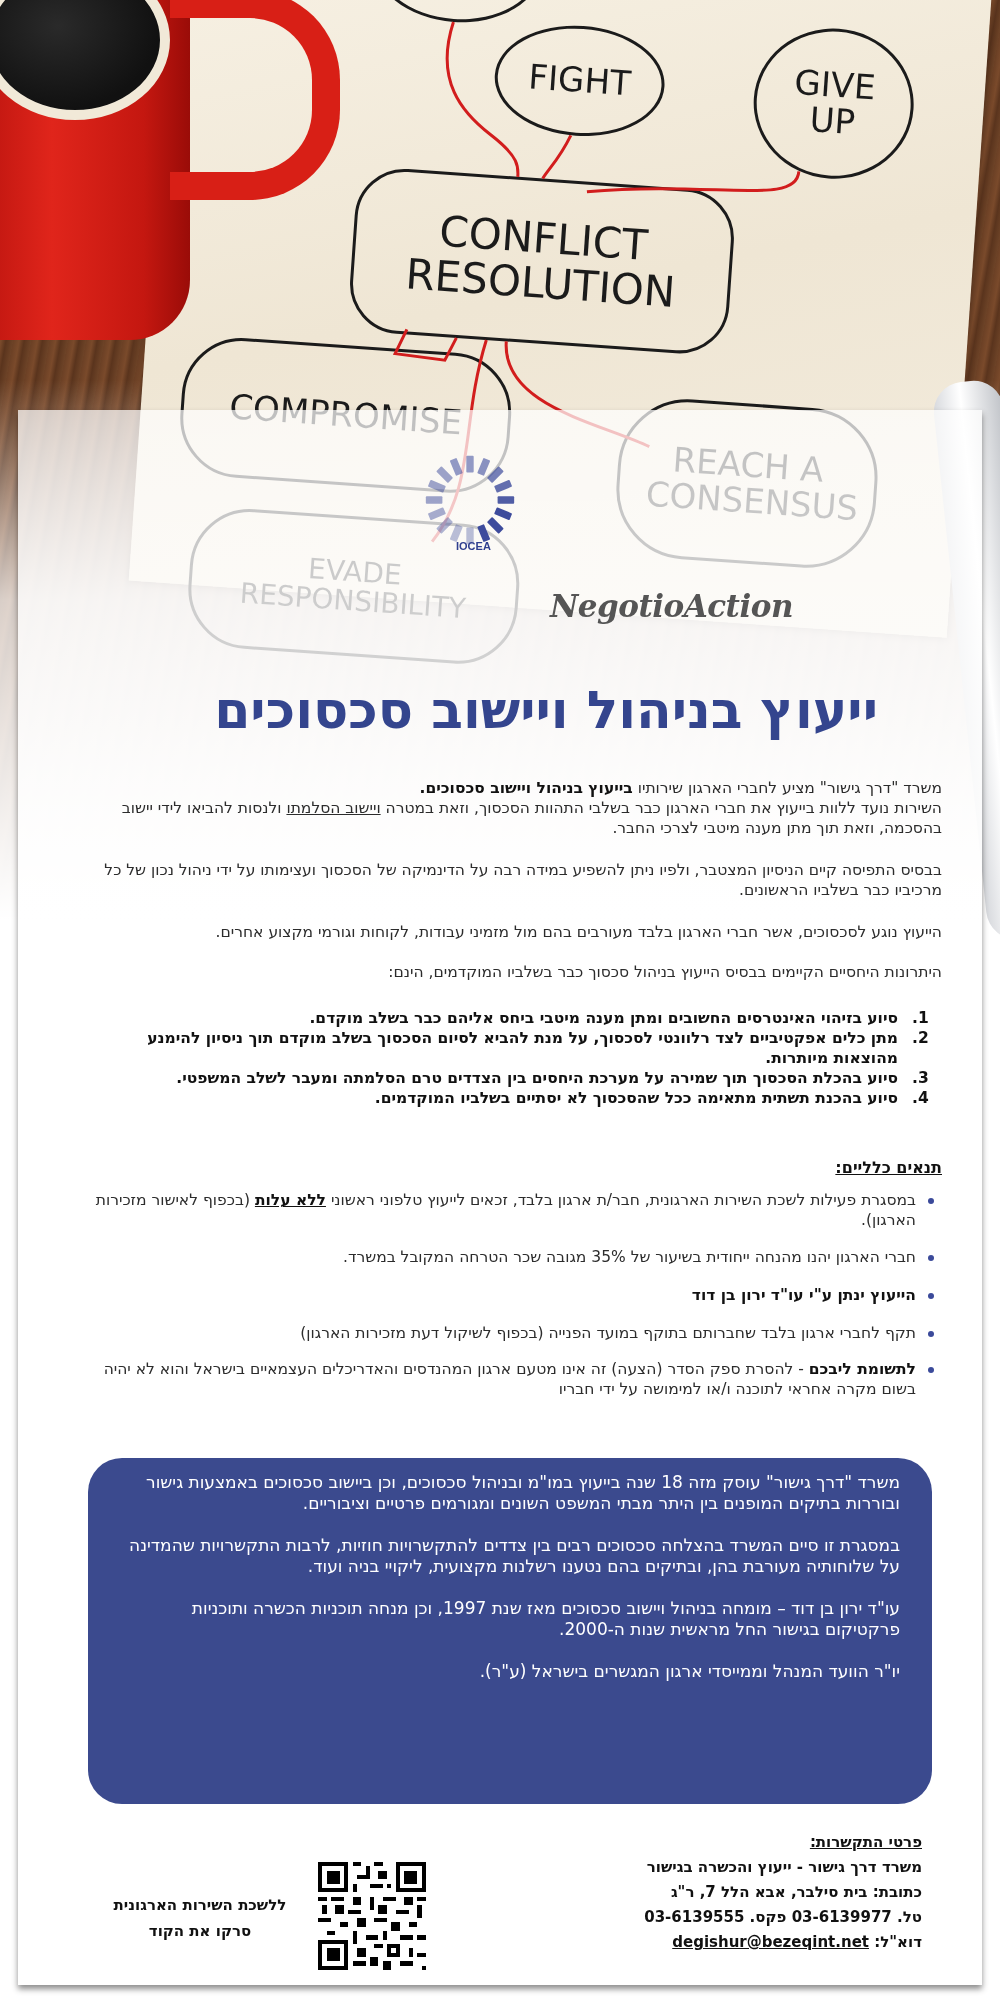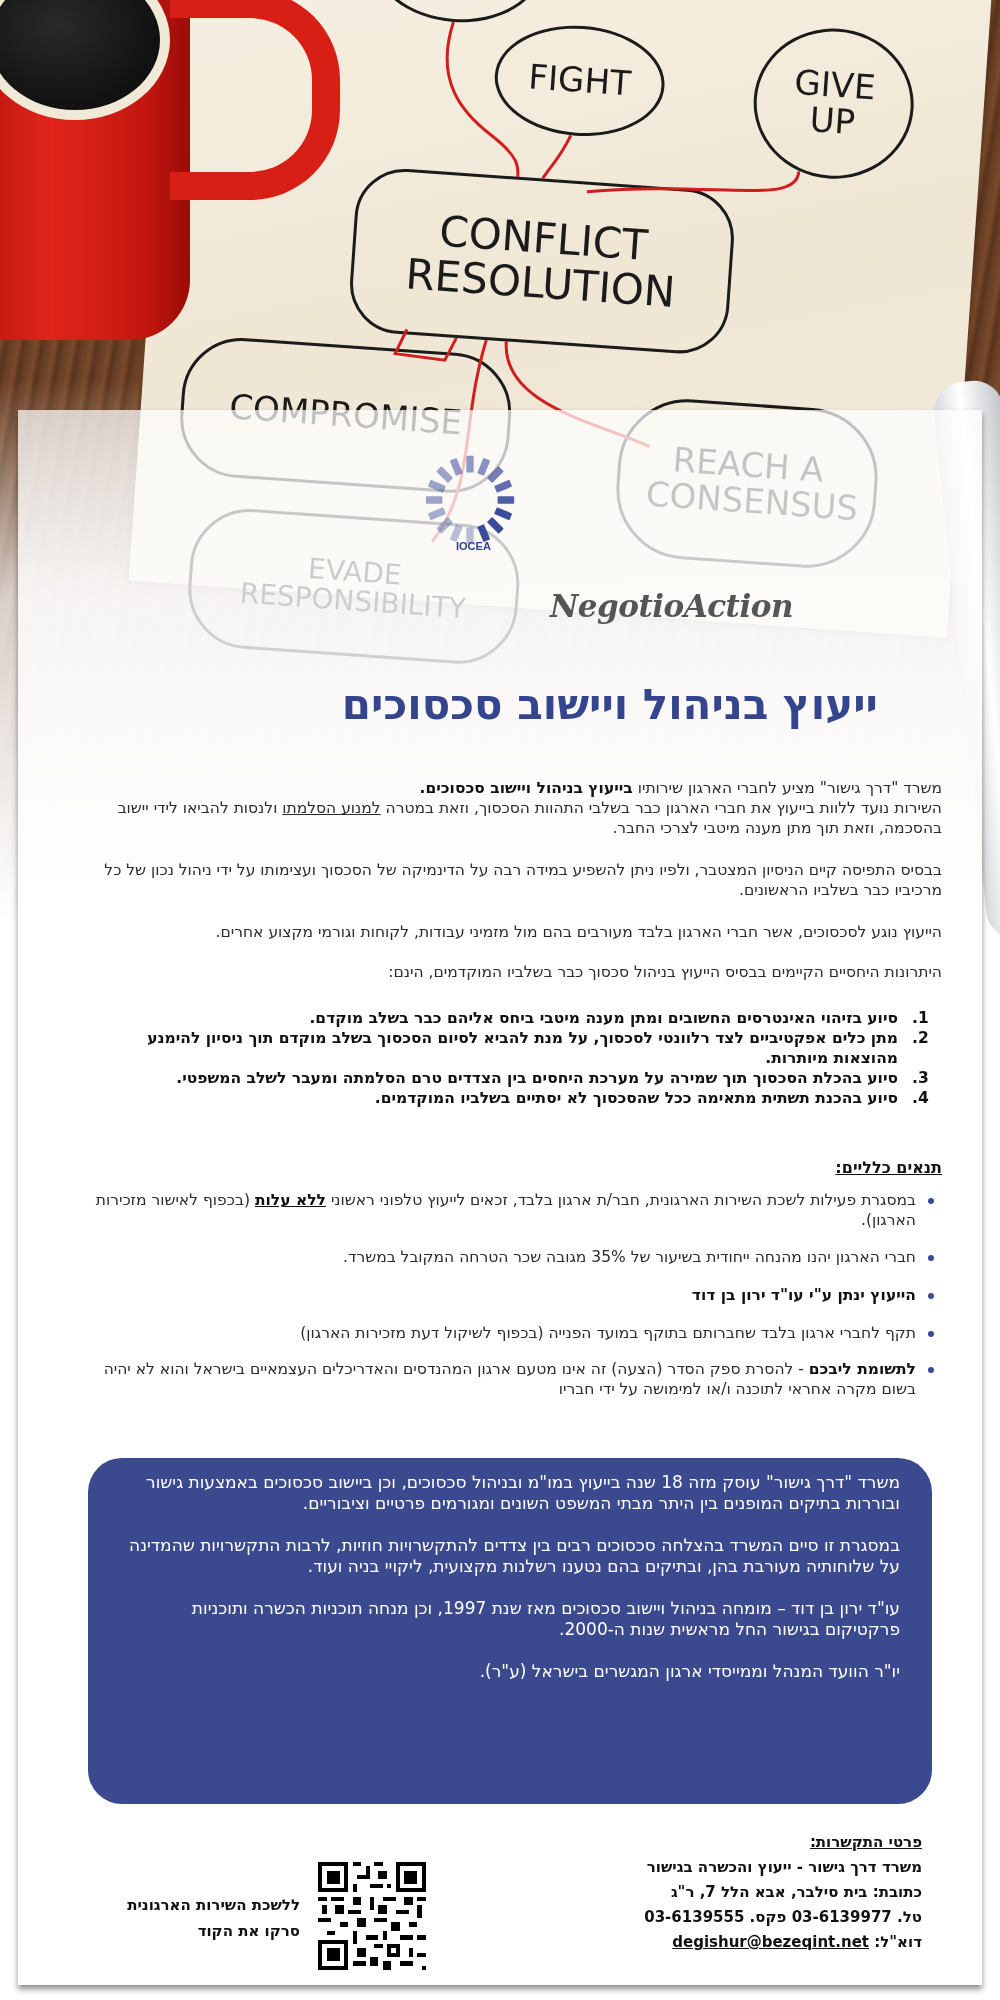--- a/index.html
+++ b/index.html
@@ -71,21 +71,21 @@
 
     
     .negotio {
       position: absolute; left: 532px; top: 178px; font-family: "DejaVu Serif", serif; font-style: italic;
       font-weight: bold; font-size: 31px; color: #555555; direction: ltr; letter-spacing: -0.5px;
     }
 
     
     .title {
       position: absolute; right: 104px; top: 270px; font-family: "DejaVu Sans", sans-serif;
-      font-weight: bold; font-size: 42px; color: #34458e; white-space: nowrap;
+      font-weight: bold; font-size: 52px; color: #34458e; white-space: nowrap;
     }
 
     
     .body-text { position: absolute; left: 40px; right: 40px; direction: rtl; text-align: right; font-size: 15.5px; line-height: 20px; color: #2c2c2c; }
     .p1 { top: 368px; }
     .p2 { top: 450px; }
     .p3 { top: 512px; }
     .p4 { top: 552px; }
     .b { font-weight: bold; color: #111; }
     .u { text-decoration: underline; }
@@ -112,21 +112,21 @@
     }
     .bluebox p { margin-bottom: 21px; }
     .bluebox .bp3 { margin-bottom: 22px; }
 
     
     .contact { position: absolute; right: 60px; top: 1420px; direction: rtl; text-align: right; font-family: "DejaVu Sans", sans-serif; font-weight: bold; font-size: 15px; line-height: 25px; color: #111; }
     .contact .head { text-decoration: underline; }
     .contact .email { text-decoration: underline; direction: ltr; unicode-bidi: embed; }
 
     .qr { position: absolute; left: 300px; top: 1452px; width: 108px; height: 108px; }
-    .qr-caption { position: absolute; left: 82px; top: 1482px; width: 200px; direction: rtl; text-align: right; font-weight: bold; font-size: 15px; line-height: 26px; color: #111; }
+    .qr-caption { position: absolute; left: 82px; top: 1482px; width: 200px; direction: rtl; text-align: center; font-weight: bold; font-size: 15px; line-height: 26px; color: #111; }
   </style>
 </head>
 <body>
 
 <div class="hero">
   <div class="napkin">
     <div class="bubble" style="left:200px;top:-60px;width:170px;height:120px;"></div>
     <div class="bubble" style="left:330px;top:55px;width:170px;height:110px;">
         <span>FIGHT</span>
       </div>
@@ -186,21 +186,21 @@
     <div class="iocea-abbr">IOCEA</div>
   </div>
 
 
   <div class="negotio">NegotioAction</div>
 
   <h1 class="title">ייעוץ בניהול ויישוב סכסוכים</h1>
 
   <p class="body-text p1">
     <span>משרד "דרך גישור" מציע לחברי הארגון שירותיו </span><span class="b">בייעוץ בניהול ויישוב סכסוכים.</span><br>
-    <span>השירות נועד ללוות בייעוץ את חברי הארגון כבר בשלבי התהוות הסכסוך, וזאת במטרה </span><span class="u">למנוע הסלמתו</span><span> ולנסות להביאו לידי יישוב בהסכמה, וזאת תוך מתן מענה מיטבי לצרכי החבר.</span>
+    <span>השירות נועד ללוות בייעוץ את חברי הארגון כבר בשלבי התהוות הסכסוך, וזאת במטרה </span><span class="u">ויישוב הסלמתו</span><span> ולנסות להביאו לידי יישוב בהסכמה, וזאת תוך מתן מענה מיטבי לצרכי החבר.</span>
   </p>
   <p class="body-text p2">בבסיס התפיסה קיים הניסיון המצטבר, ולפיו ניתן להשפיע במידה רבה על הדינמיקה של הסכסוך ועצימותו על ידי ניהול נכון של כל מרכיביו כבר בשלביו הראשונים.</p>
   <p class="body-text p3">הייעוץ נוגע לסכסוכים, אשר חברי הארגון בלבד מעורבים בהם מול מזמיני עבודות, לקוחות וגורמי מקצוע אחרים.</p>
   <p class="body-text p4">היתרונות היחסיים הקיימים בבסיס הייעוץ בניהול סכסוך כבר בשלביו המוקדמים, הינם:</p>
 
   <ol class="adv-list">
     <li><span class="num">1.</span><span>סיוע בזיהוי האינטרסים החשובים ומתן מענה מיטבי ביחס אליהם כבר בשלב מוקדם.</span></li>
     <li><span class="num">2.</span><span>מתן כלים אפקטיביים לצד רלוונטי לסכסוך, על מנת להביא לסיום הסכסוך בשלב מוקדם תוך ניסיון להימנע מהוצאות מיותרות.</span></li>
     <li><span class="num">3.</span><span>סיוע בהכלת הסכסוך תוך שמירה על מערכת היחסים בין הצדדים טרם הסלמתה ומעבר לשלב המשפטי.</span></li>
     <li><span class="num">4.</span><span>סיוע בהכנת תשתית מתאימה ככל שהסכסוך לא יסתיים בשלביו המוקדמים.</span></li>

